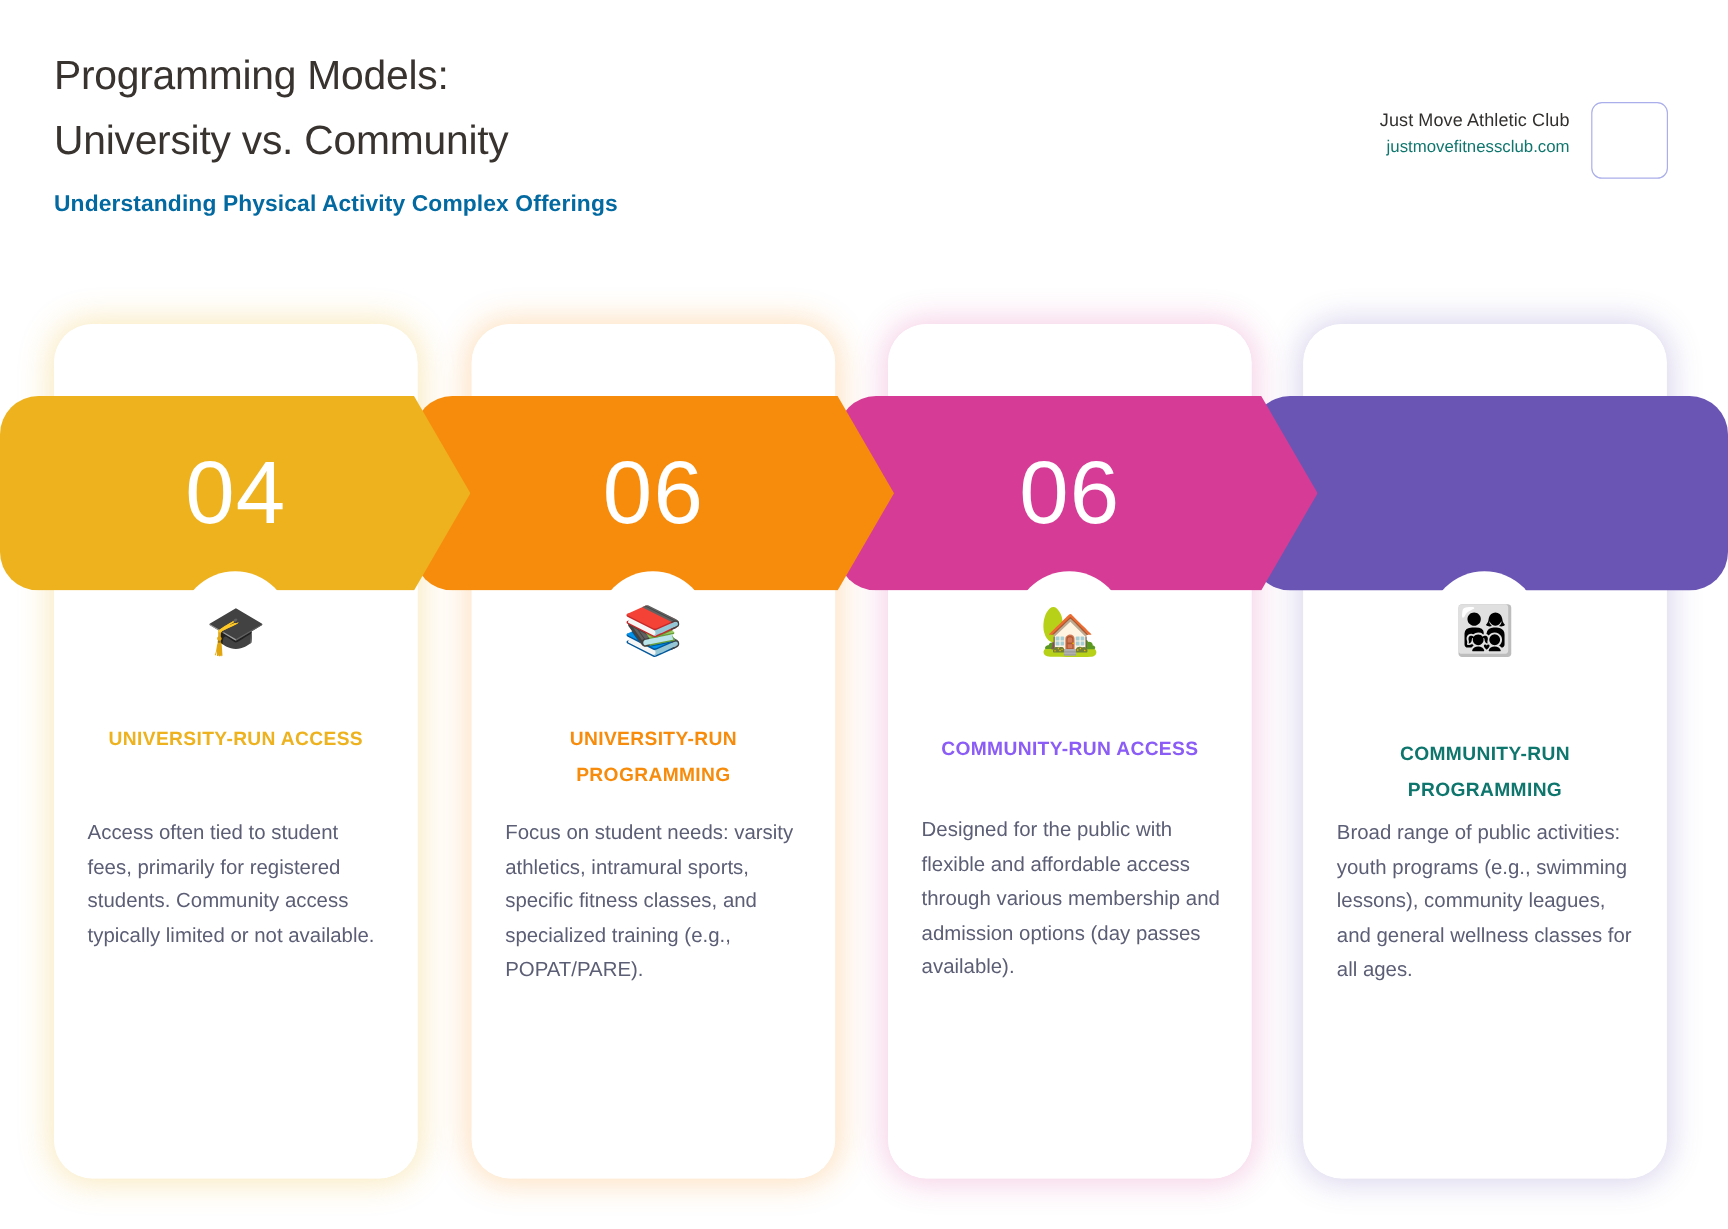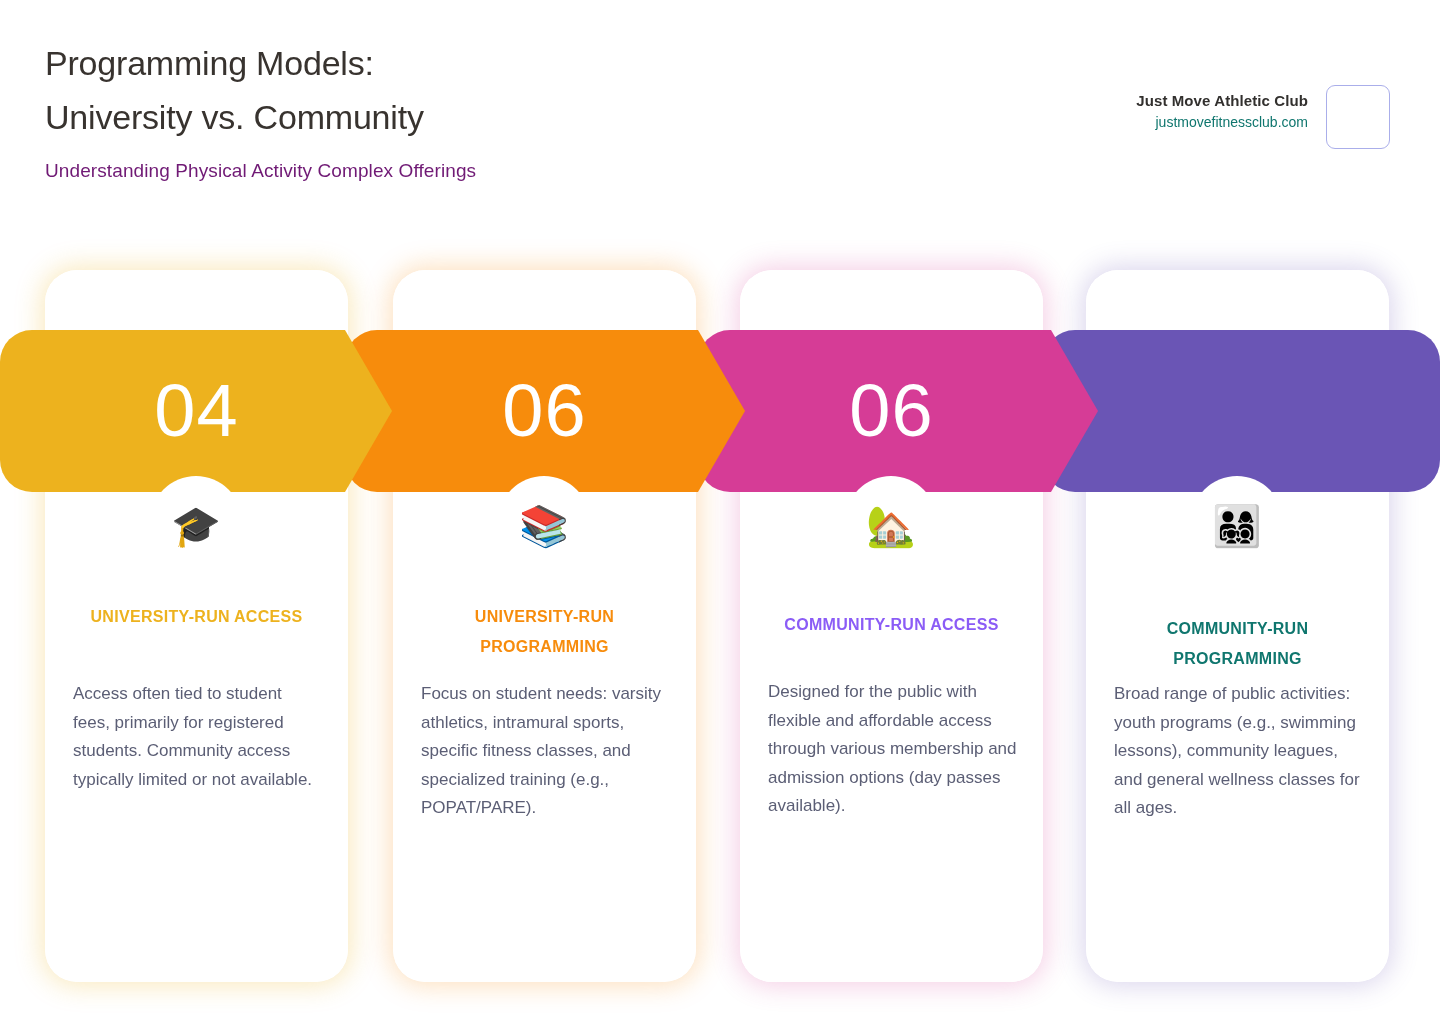--- a/index.html
+++ b/index.html
@@ -38,40 +38,40 @@
     font-weight: 400;
     color: #38332f;
     letter-spacing: -0.2px;
     line-height: 54px;
     white-space: nowrap;
   }
 
   .subtitle {
     margin-top: 16px;
     font-size: 19px;
-    font-weight: 400;
-    color: #701a75;
+    font-weight: 700;
+    color: #0369a1;
     letter-spacing: 0.1px;
     white-space: nowrap;
   }
 
   .brand {
     position: absolute;
     right: 50px;
     top: 85px;
     display: flex;
     align-items: flex-start;
     gap: 18px;
   }
 
   .brand-text { text-align: right; padding-top: 7px; }
 
   .brand-name {
     font-size: 15px;
-    font-weight: bold;
+    font-weight: normal;
     color: #32302e;
     letter-spacing: 0.1px;
     white-space: nowrap;
   }
 
   .brand-url {
     margin-top: 5px;
     font-size: 14px;
     font-weight: 400;
     color: #0f766e;

